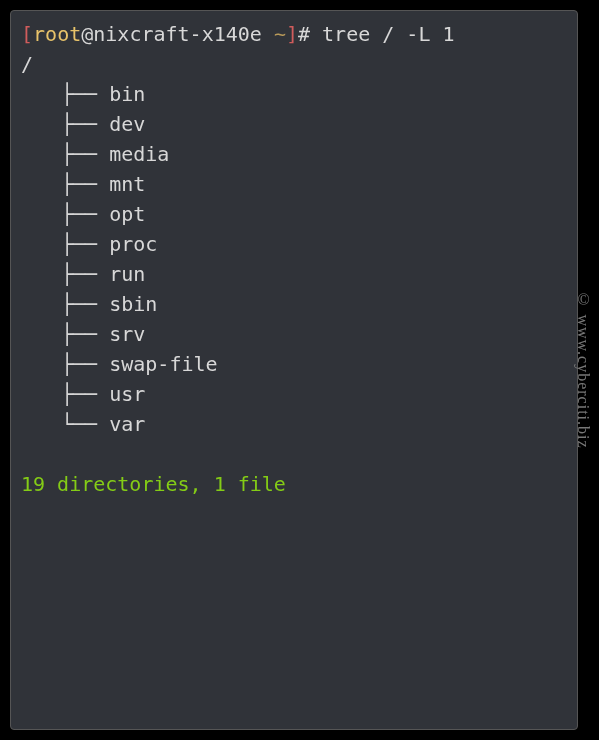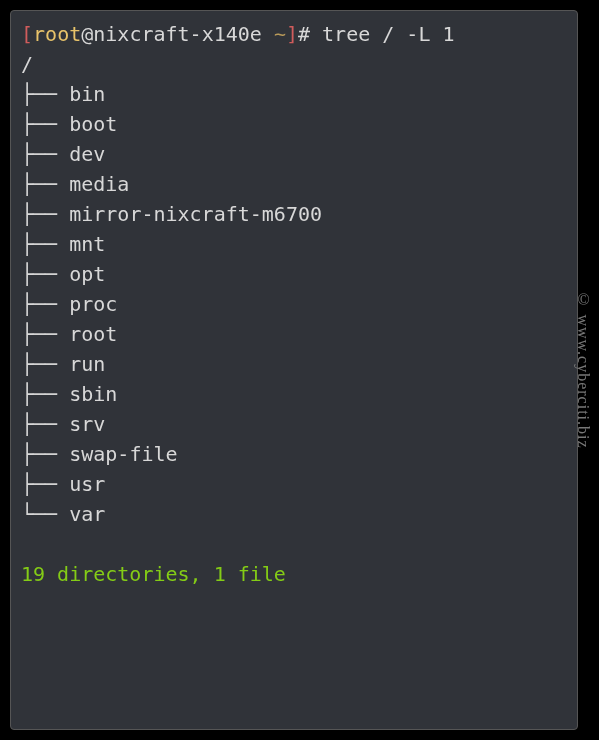--- a/index.html
+++ b/index.html
@@ -39,38 +39,35 @@
       right: 4px;
       top: 50%;
       transform: translateY(-50%) rotate(0deg);
       writing-mode: vertical-rl;
       text-orientation: mixed;
       color: #777;
       font-family: Georgia, 'Times New Roman', serif;
       font-size: 16px;
       letter-spacing: 1px;
     }
-    #tree-output .line { white-space: pre; }
+    #tree-output .line { white-space: pre; margin-left: 40px; }
   </style>
 </head>
 <body>
 
 <div class="terminal">
   <div class="line"><span class="bracket">[</span><span class="user">root</span><span class="at-host">@nixcraft-x140e </span><span class="tilde">~</span><span class="bracket">]</span><span class="hash-cmd"># </span><span class="hash-cmd">tree / -L 1</span></div>
   <div class="line root-slash">/</div>
   <div id="tree-output">
       <div class="line"><span class="tree-branch">├── </span><span class="dir-entry">bin</span></div>
-      <div class="line"><span class="tree-branch">├── </span><span class="dir-entry">boot</span></div>
       <div class="line"><span class="tree-branch">├── </span><span class="dir-entry">dev</span></div>
       <div class="line"><span class="tree-branch">├── </span><span class="dir-entry">media</span></div>
-      <div class="line"><span class="tree-branch">├── </span><span class="dir-entry">mirror-nixcraft-m6700</span></div>
       <div class="line"><span class="tree-branch">├── </span><span class="dir-entry">mnt</span></div>
       <div class="line"><span class="tree-branch">├── </span><span class="dir-entry">opt</span></div>
       <div class="line"><span class="tree-branch">├── </span><span class="dir-entry">proc</span></div>
-      <div class="line"><span class="tree-branch">├── </span><span class="dir-entry">root</span></div>
       <div class="line"><span class="tree-branch">├── </span><span class="dir-entry">run</span></div>
       <div class="line"><span class="tree-branch">├── </span><span class="dir-entry">sbin</span></div>
       <div class="line"><span class="tree-branch">├── </span><span class="dir-entry">srv</span></div>
       <div class="line"><span class="tree-branch">├── </span><span class="dir-entry">swap-file</span></div>
       <div class="line"><span class="tree-branch">├── </span><span class="dir-entry">usr</span></div>
       <div class="line"><span class="tree-branch">└── </span><span class="dir-entry">var</span></div>
     </div>
   <div class="line">&nbsp;</div>
   <div class="line summary">19 directories, 1 file</div>
 

